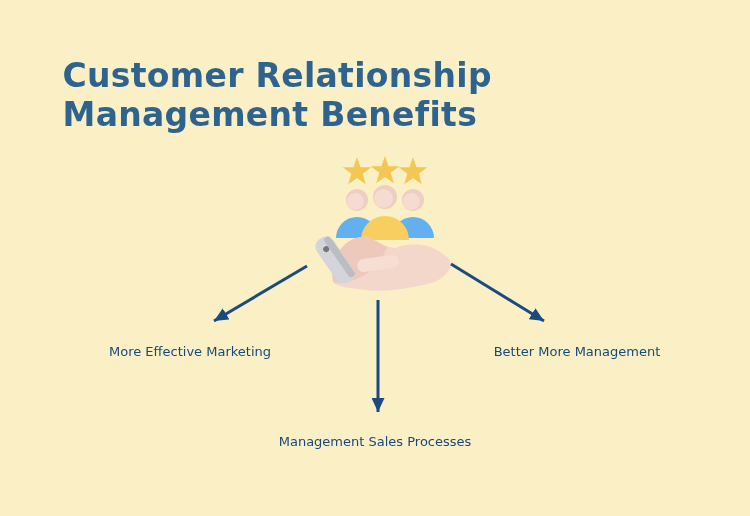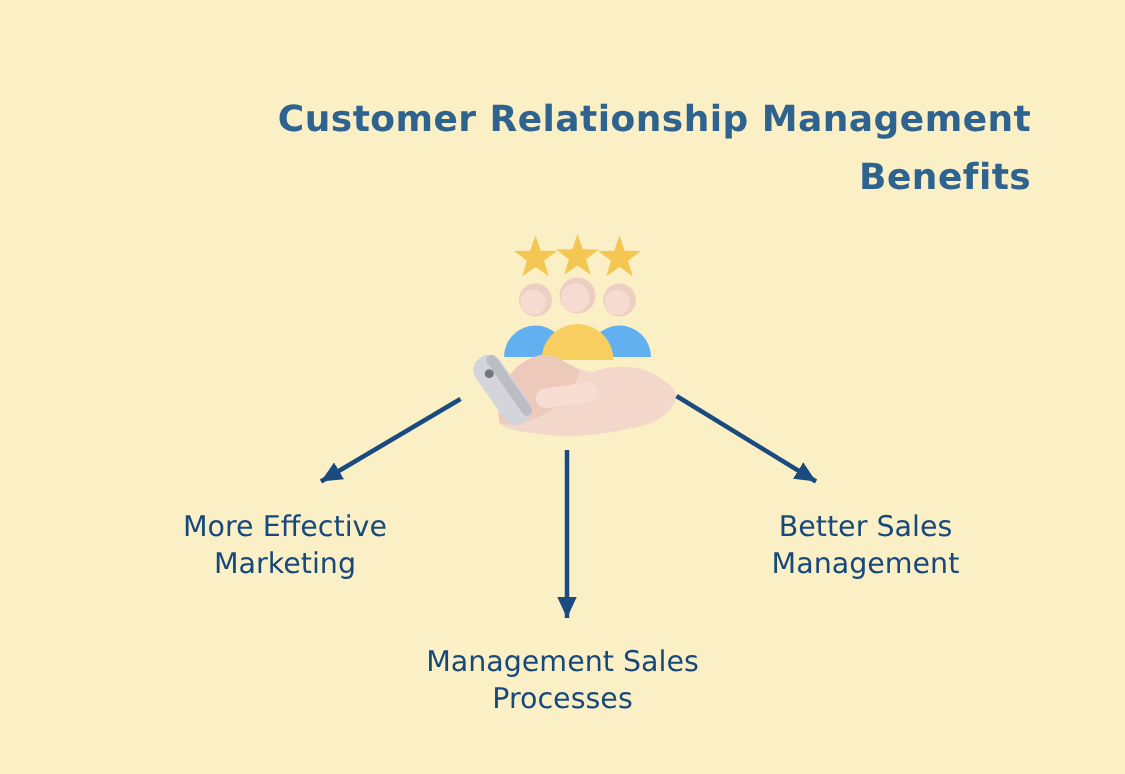--- a/index.html
+++ b/index.html
@@ -4,29 +4,29 @@
 <style>
   html, body { margin: 0; padding: 0; }
   body {
     width: 750px; height: 516px;
     background: var(--background, #FBF0C5);
     font-family: "DejaVu Sans", "Liberation Sans", sans-serif;
     position: relative; overflow: hidden;
   }
   .canvas { position: absolute; inset: 0; }
   .title {
-    position: absolute; top: 44px; left: 50%; transform: translateX(-50%);
-    width: 625px; text-align: right;
-    font-size: 24px; line-height: 39px; font-weight: 700;
+    position: absolute; top: 34px; left: 50%; transform: translateX(-50%);
+    width: 625px; text-align: left;
+    font-size: 33px; line-height: 39px; font-weight: 700;
     letter-spacing: 0.3px;
     color: var(--title, #2E638F);
   }
   .benefit {
     position: absolute; text-align: center;
-    font-size: 19px; line-height: 25px; font-weight: 400;
+    font-size: 13px; line-height: 25px; font-weight: 400;
     color: var(--label, #17487C);
   }
   .benefit-marketing { left: 100px; top: 339px; width: 180px; }
   .benefit-sales     { left: 270px; top: 429px; width: 210px; }
   .benefit-data      { left: 492px; top: 339px; width: 170px; }
   .center-icon { position: absolute; left: 295px; top: 152px; width: 170px; height: 145px; }
   .arrows-layer { position: absolute; left: 0; top: 0; width: 750px; height: 516px; }
 </style>
 </head>
 <body>
@@ -85,15 +85,15 @@
         <path d="M0,0 L14,6.5 L0,13 Z" style="fill:var(--arrow,#1A4B80)"></path>
       </marker>
     </defs>
     <line x1="307" y1="266" x2="214" y2="321" stroke-width="3" marker-end="url(#ah)" style="stroke:var(--arrow,#1A4B80)"></line>
     <line x1="378" y1="300" x2="378" y2="412" stroke-width="3" marker-end="url(#ah)" style="stroke:var(--arrow,#1A4B80)"></line>
     <line x1="451" y1="264" x2="544" y2="321" stroke-width="3" marker-end="url(#ah)" style="stroke:var(--arrow,#1A4B80)"></line>
   </svg>
 
   <div class="benefit benefit-marketing">More Effective Marketing</div>
   <div class="benefit benefit-sales">Management Sales Processes</div>
-  <div class="benefit benefit-data">Better Sales Management</div>
+  <div class="benefit benefit-data">Better More Management</div>
 
 </div>
 
 </body></html>

